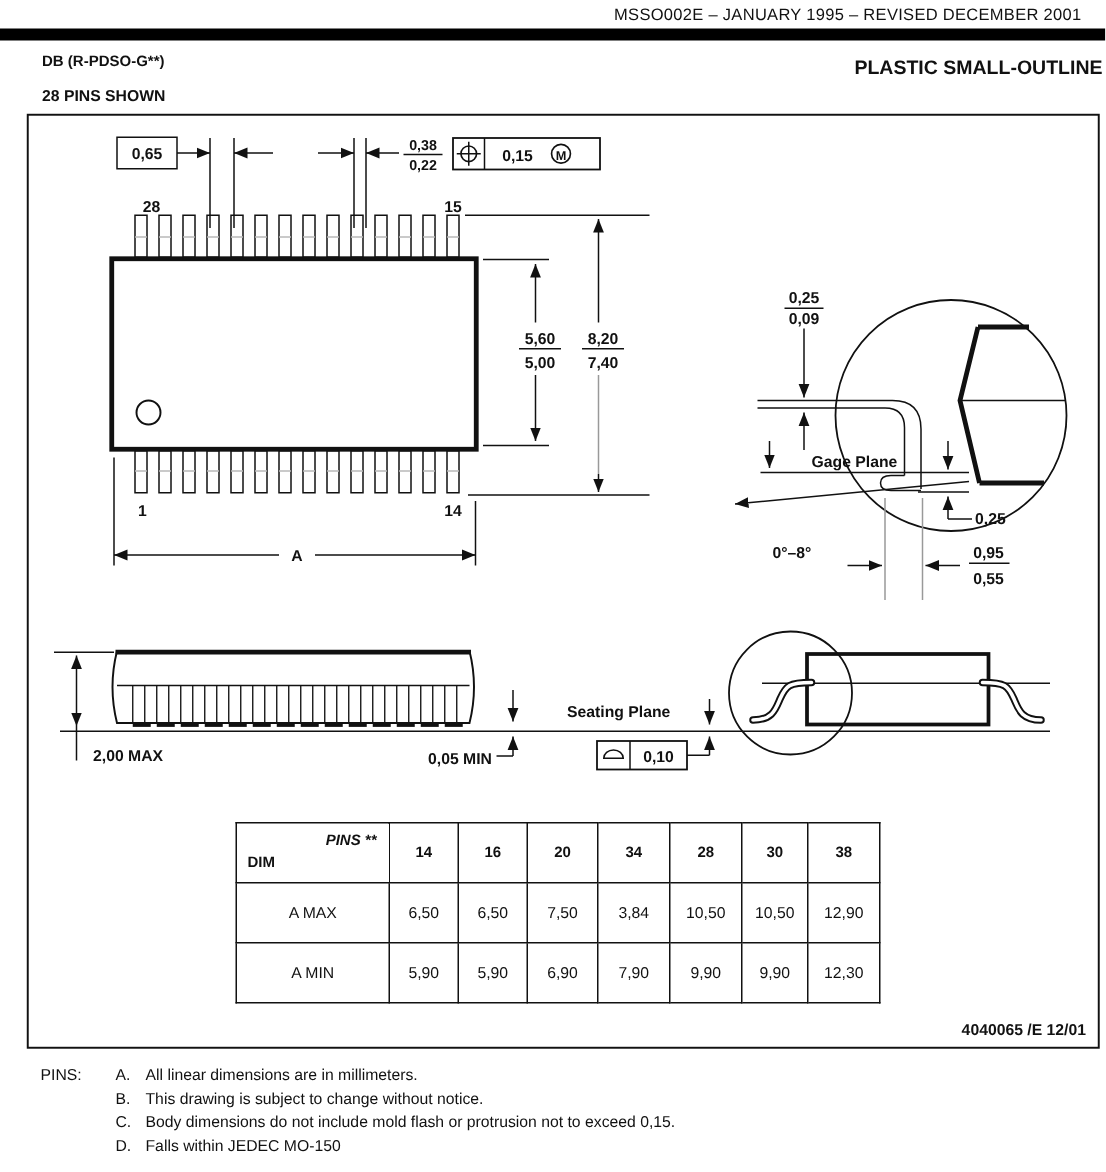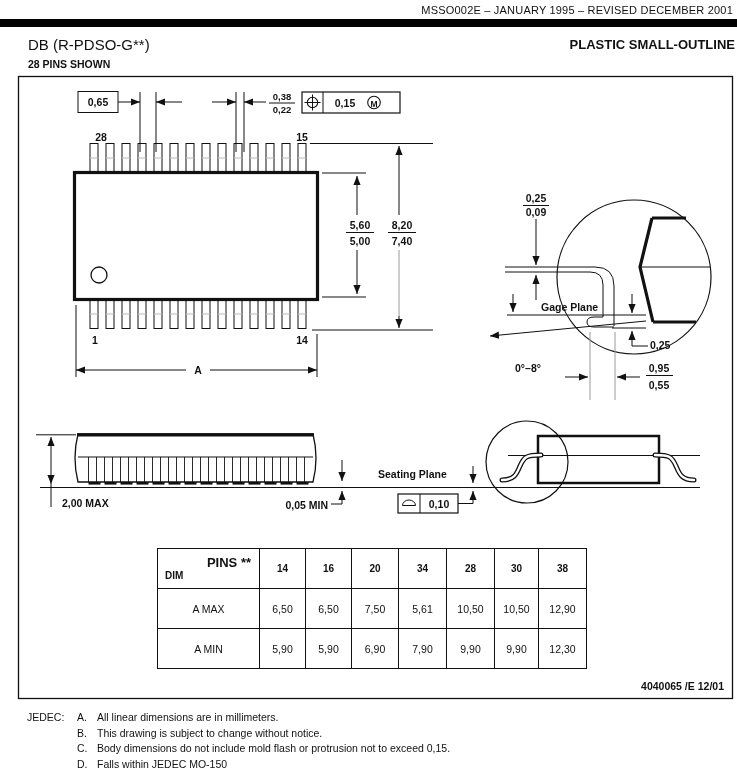--- a/index.html
+++ b/index.html
@@ -1,20 +1,20 @@
 <!DOCTYPE html>
 <html><head>
 <meta charset="utf-8">
 <style>
   html,body{margin:0;padding:0;background:#fff;}
   .page{position:relative;width:737px;height:781px;background:#fff;overflow:hidden;
         font-family:"Liberation Sans","DejaVu Sans",sans-serif;color:#111;}
-  .hdr-line{position:absolute;top:4px;right:4px;font-size:11px;letter-spacing:.2px;}
+  .hdr-line{position:absolute;top:4px;right:16px;font-size:11px;letter-spacing:.2px;}
   .bar{position:absolute;left:0;right:0;top:19px;height:8px;background:#000;}
-  .t-left{position:absolute;left:28px;top:36px;font-size:15px;font-weight:normal;}
+  .t-left{position:absolute;left:28px;top:36px;font-size:10px;font-weight:bold;}
   .t-sub{position:absolute;left:28px;top:58px;font-size:10.5px;font-weight:bold;}
   .t-right{position:absolute;right:2px;top:37px;font-size:13px;font-weight:bold;}
   svg.drawing{position:absolute;left:0;top:0;}
   svg text{font-family:"Liberation Sans","DejaVu Sans",sans-serif;font-weight:bold;fill:#111;font-size:10.5px;}
   svg text.small{font-size:9.5px;}
   .pin{fill:#fff;stroke:#111;stroke-width:1;}
   .ptick{stroke:#b9b9b9;stroke-width:1;}
   .fpin{stroke:#111;stroke-width:.9;}
   .foot{stroke:#111;stroke-width:2.6;}
   .ln{stroke:#111;stroke-width:1;fill:none;}
@@ -24,21 +24,21 @@
   .leadblk{stroke:#111;stroke-width:5;fill:none;stroke-linecap:round;}
   .leadwht{stroke:#fff;stroke-width:2.4;fill:none;stroke-linecap:round;}
   
   .dim-table{position:absolute;left:157px;top:548px;border-collapse:collapse;table-layout:fixed;}
   .dim-table td{border:1.4px solid #111;text-align:center;vertical-align:middle;
                 font-size:10.5px;padding:0;height:39px;background:#fff;}
   .dim-table td.hd{font-weight:bold;font-size:10px;}
   .dim-table td.grayline{border-left:1.6px solid #9a9a9a;}
   .corner{position:relative;width:101px;
           background:linear-gradient(to bottom right,#fff 49.2%,#111 49.2%,#111 50.6%,#fff 50.6%);}
-  .corner .tr{position:absolute;top:6px;right:8px;font-weight:bold;font-size:13px;}
+  .corner .tr{position:absolute;top:6px;right:8px;font-weight:bold;font-size:10px;font-style:italic;}
   .corner .bl{position:absolute;bottom:7px;left:7px;font-weight:bold;font-size:10px;}
   .notes{position:absolute;left:27px;top:711px;font-size:10.5px;}
   .notes .row{display:flex;margin-bottom:3.5px;}
   .notes .nlab{width:50px;font-weight:normal;}
   .notes .nlet{width:20px;}
   .notes .ntxt{white-space:nowrap;}
 </style>
 </head>
 <body>
 
@@ -319,41 +319,41 @@
       <td class="hd" style="width:47px">34</td>
       <td class="hd" style="width:47px">28</td>
       <td class="hd" style="width:43px">30</td>
       <td class="hd grayline" style="width:47px">38</td>
     </tr>
     <tr>
       <td>A  MAX</td>
       <td>6,50</td>
       <td>6,50</td>
       <td>7,50</td>
-      <td>5,61</td>
+      <td>3,84</td>
       <td>10,50</td>
       <td>10,50</td>
       <td class="grayline">12,90</td>
     </tr>
     <tr>
       <td>A  MIN</td>
       <td>5,90</td>
       <td>5,90</td>
       <td>6,90</td>
       <td>7,90</td>
       <td>9,90</td>
       <td>9,90</td>
       <td class="grayline">12,30</td>
     </tr>
   </tbody>
     </table>
 
   <div class="notes">
     <div class="row">
-      <div class="nlab">JEDEC:</div>
+      <div class="nlab">PINS:</div>
       <div class="nlet">A.</div>
       <div class="ntxt">All linear dimensions are in millimeters.</div>
     </div>
     <div class="row">
       <div class="nlab"></div>
       <div class="nlet">B.</div>
       <div class="ntxt">This drawing is subject to change without notice.</div>
     </div>
     <div class="row">
       <div class="nlab"></div>

